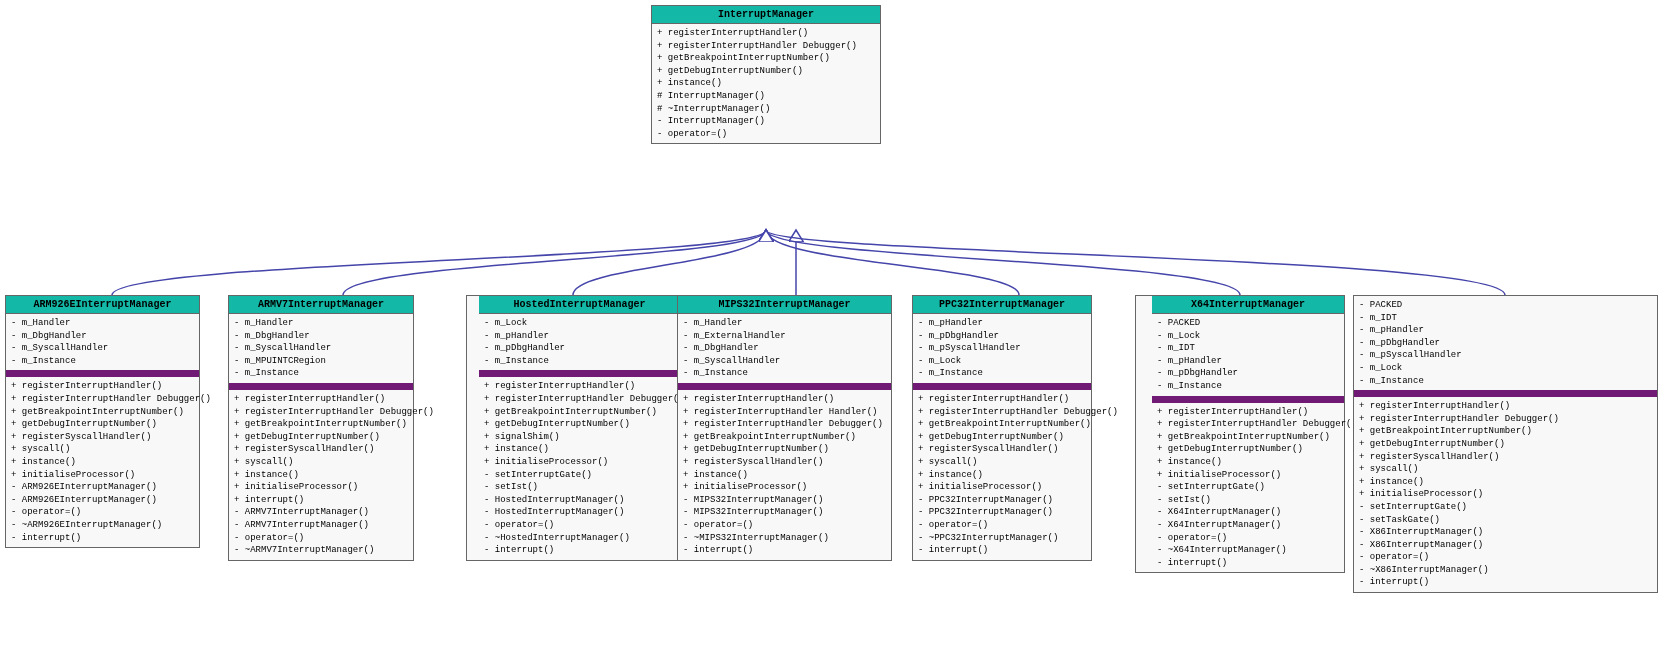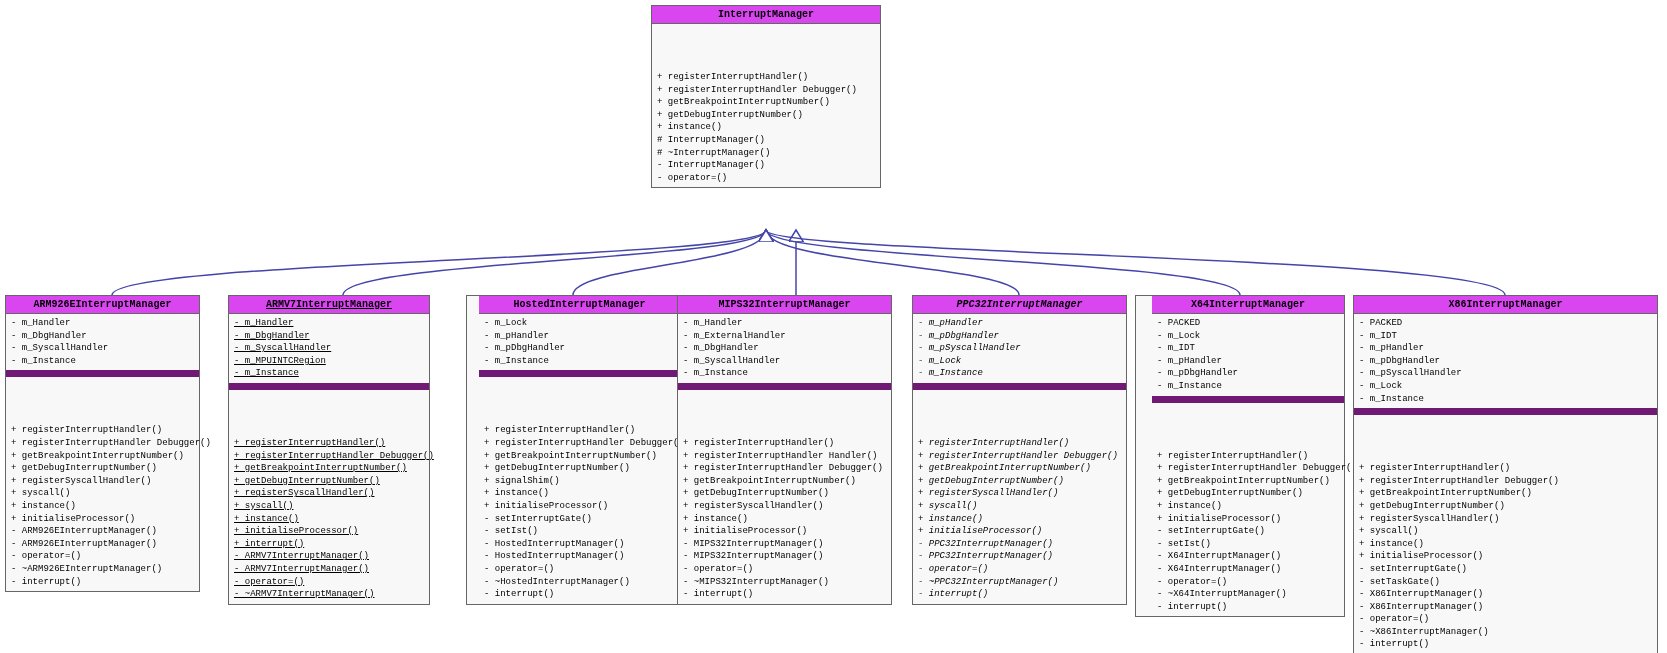--- a/index.html
+++ b/index.html
@@ -25,36 +25,35 @@
       pointer-events: none;
       z-index: 0;
     }
     .uml-box {
       position: absolute;
       border: 1px solid #666;
       background: #f8f8f8;
       z-index: 1;
     }
     .uml-box .box-title {
-      background: #d946ef;
+      background: #14b8a6;
       border-bottom: 1px solid #666;
       padding: 3px 5px;
       text-align: center;
       font-weight: bold;
       font-size: 10px;
     }
     .uml-box .box-section {
       border-bottom: 7px solid #701a75;
       padding: 3px 5px;
       font-size: 9px;
       line-height: 1.4;
     }
     .uml-box .box-section:last-child {
       border-bottom: none;
-      margin-top: 44px;
     }
     .uml-box .box-section .line {
       white-space: nowrap;
     }
   </style>
 </head>
 <body>
 
 <div class="diagram-container">
   <svg class="connections">
@@ -116,21 +115,21 @@
       <div class="line">+ instance()</div>
       <div class="line">+ initialiseProcessor()</div>
       <div class="line">- ARM926EInterruptManager()</div>
       <div class="line">- ARM926EInterruptManager()</div>
       <div class="line">- operator=()</div>
       <div class="line">- ~ARM926EInterruptManager()</div>
       <div class="line">- interrupt()</div>
     </div>
   </div>
 
-  <div class="uml-box" style="left:228px; top:295px; width:202px;text-decoration:underline;">
+  <div class="uml-box" style="left:228px; top:295px; width:186px;">
     <div class="box-title">ARMV7InterruptManager</div>
     <div class="box-section">
       <div class="line">- m_Handler</div>
       <div class="line">- m_DbgHandler</div>
       <div class="line">- m_SyscallHandler</div>
       <div class="line">- m_MPUINTCRegion</div>
       <div class="line">- m_Instance</div>
     </div>
     <div class="box-section">
       <div class="line">+ registerInterruptHandler()</div>
@@ -194,21 +193,21 @@
       <div class="line">+ instance()</div>
       <div class="line">+ initialiseProcessor()</div>
       <div class="line">- MIPS32InterruptManager()</div>
       <div class="line">- MIPS32InterruptManager()</div>
       <div class="line">- operator=()</div>
       <div class="line">- ~MIPS32InterruptManager()</div>
       <div class="line">- interrupt()</div>
     </div>
   </div>
 
-  <div class="uml-box" style="left:912px; top:295px; width:215px;font-style:italic;">
+  <div class="uml-box" style="left:912px; top:295px; width:180px;">
     <div class="box-title">PPC32InterruptManager</div>
     <div class="box-section">
       <div class="line">- m_pHandler</div>
       <div class="line">- m_pDbgHandler</div>
       <div class="line">- m_pSyscallHandler</div>
       <div class="line">- m_Lock</div>
       <div class="line">- m_Instance</div>
     </div>
     <div class="box-section">
       <div class="line">+ registerInterruptHandler()</div>
@@ -248,21 +247,20 @@
       <div class="line">- setIst()</div>
       <div class="line">- X64InterruptManager()</div>
       <div class="line">- X64InterruptManager()</div>
       <div class="line">- operator=()</div>
       <div class="line">- ~X64InterruptManager()</div>
       <div class="line">- interrupt()</div>
     </div>
   </div>
 
   <div class="uml-box" style="left:1353px; top:295px; width:305px;">
-    <div class="box-title">X86InterruptManager</div>
     <div class="box-section">
       <div class="line">- PACKED</div>
       <div class="line">- m_IDT</div>
       <div class="line">- m_pHandler</div>
       <div class="line">- m_pDbgHandler</div>
       <div class="line">- m_pSyscallHandler</div>
       <div class="line">- m_Lock</div>
       <div class="line">- m_Instance</div>
     </div>
     <div class="box-section">

